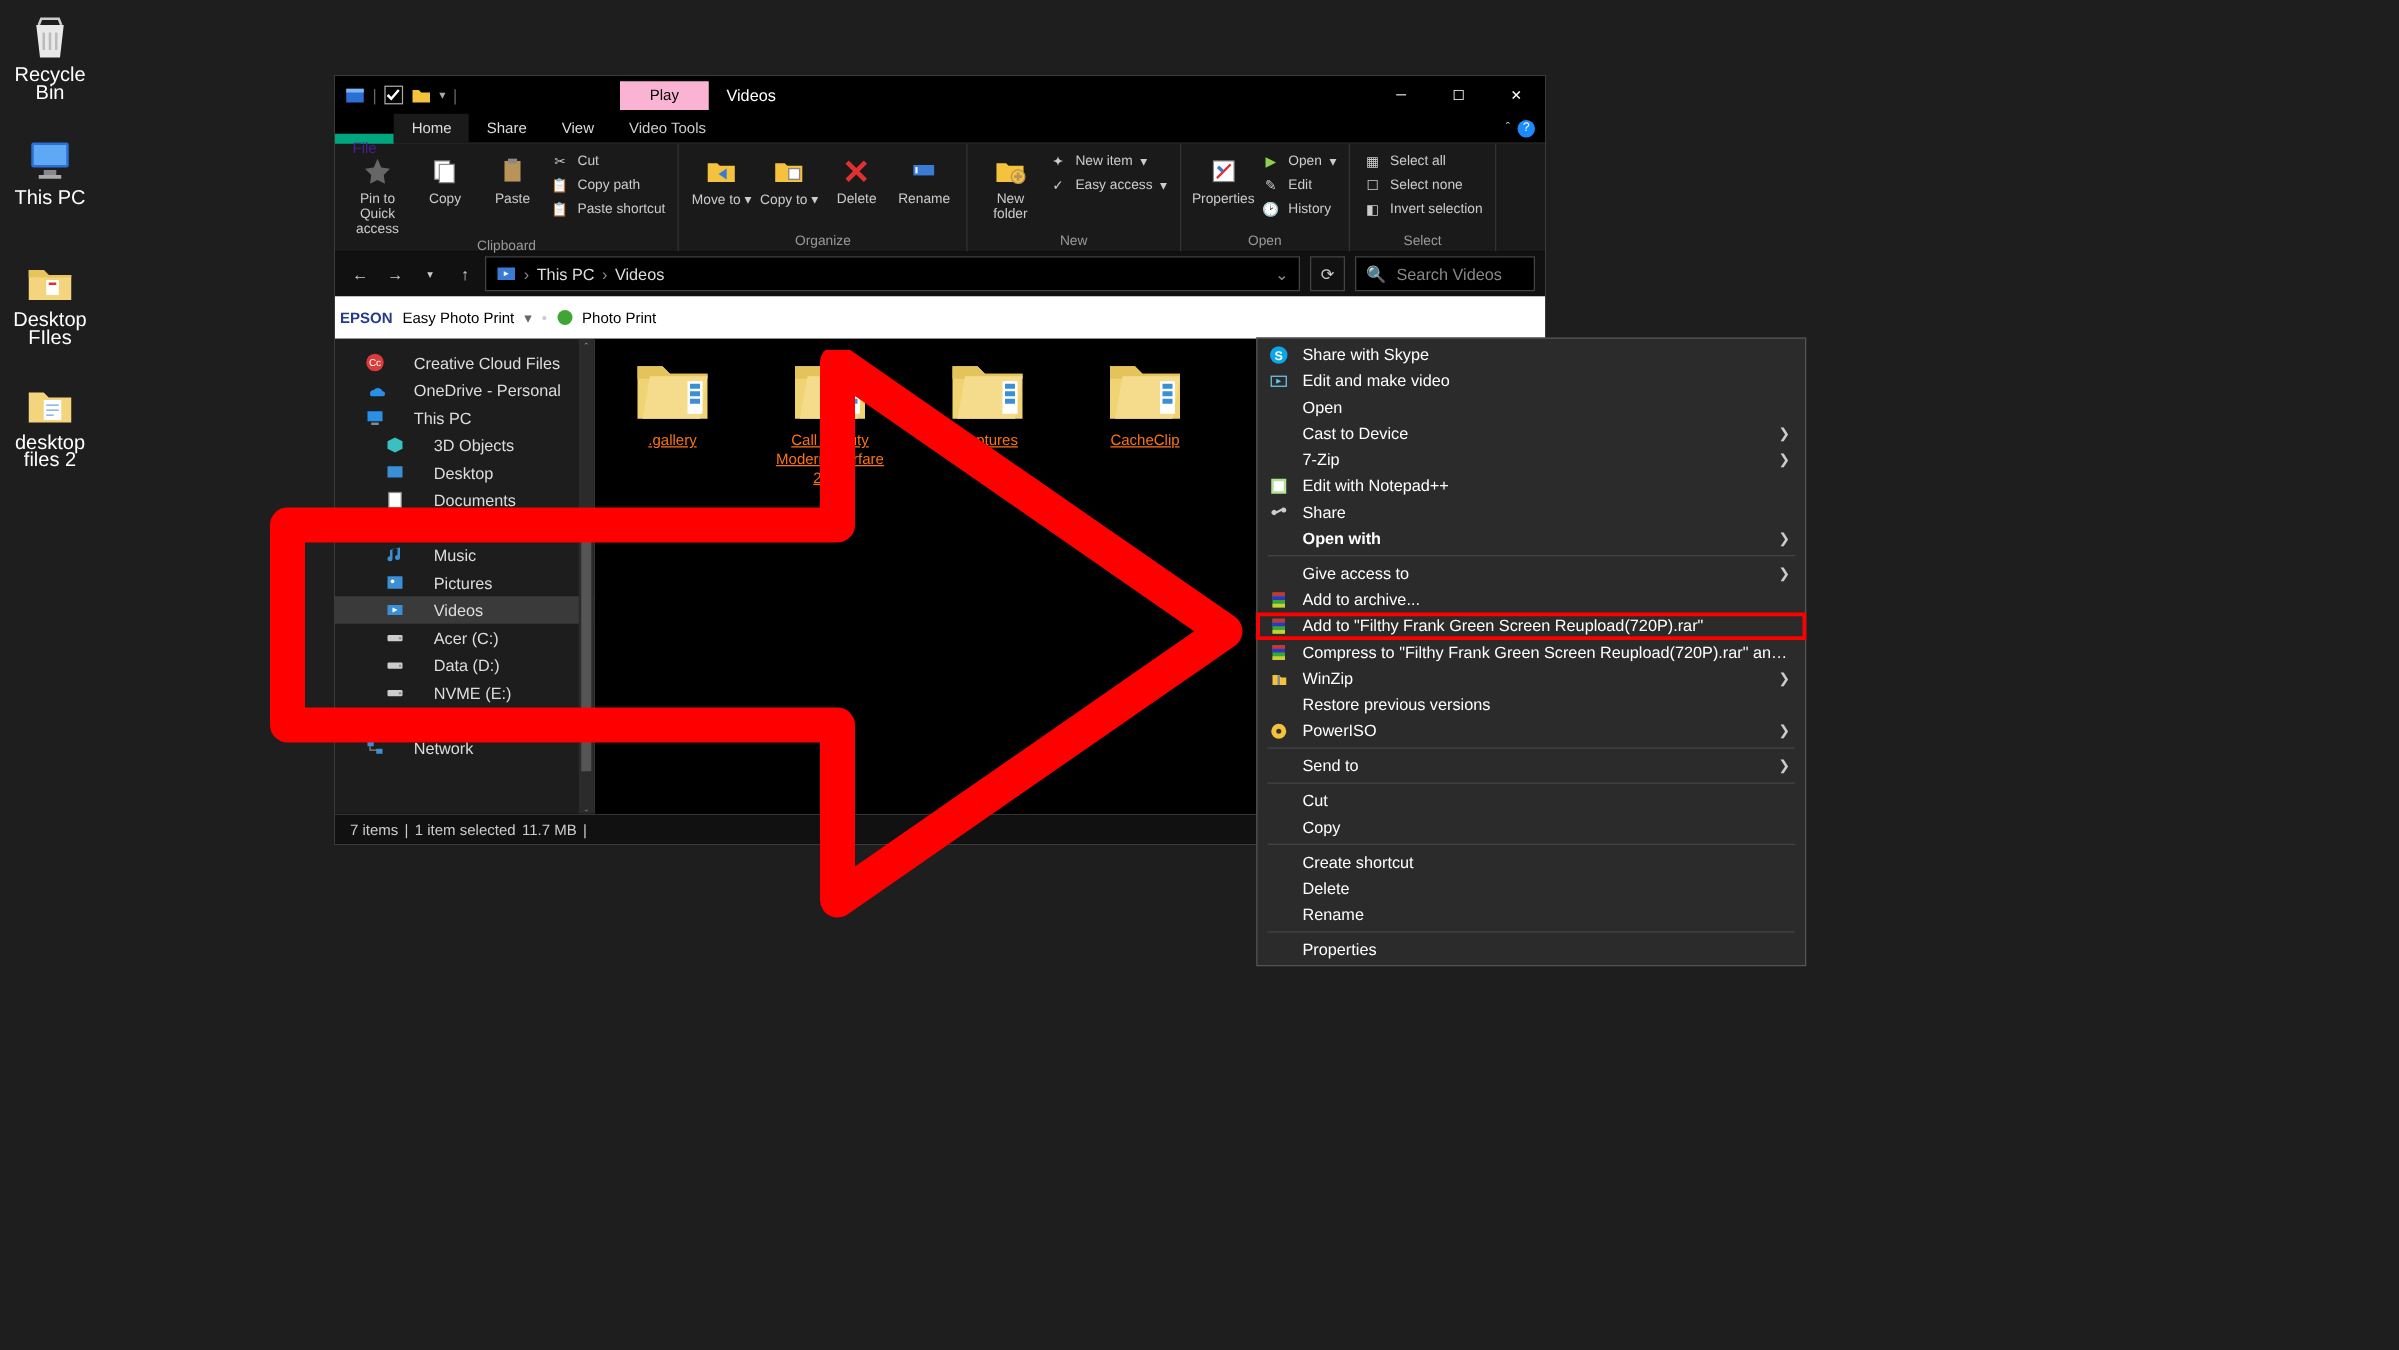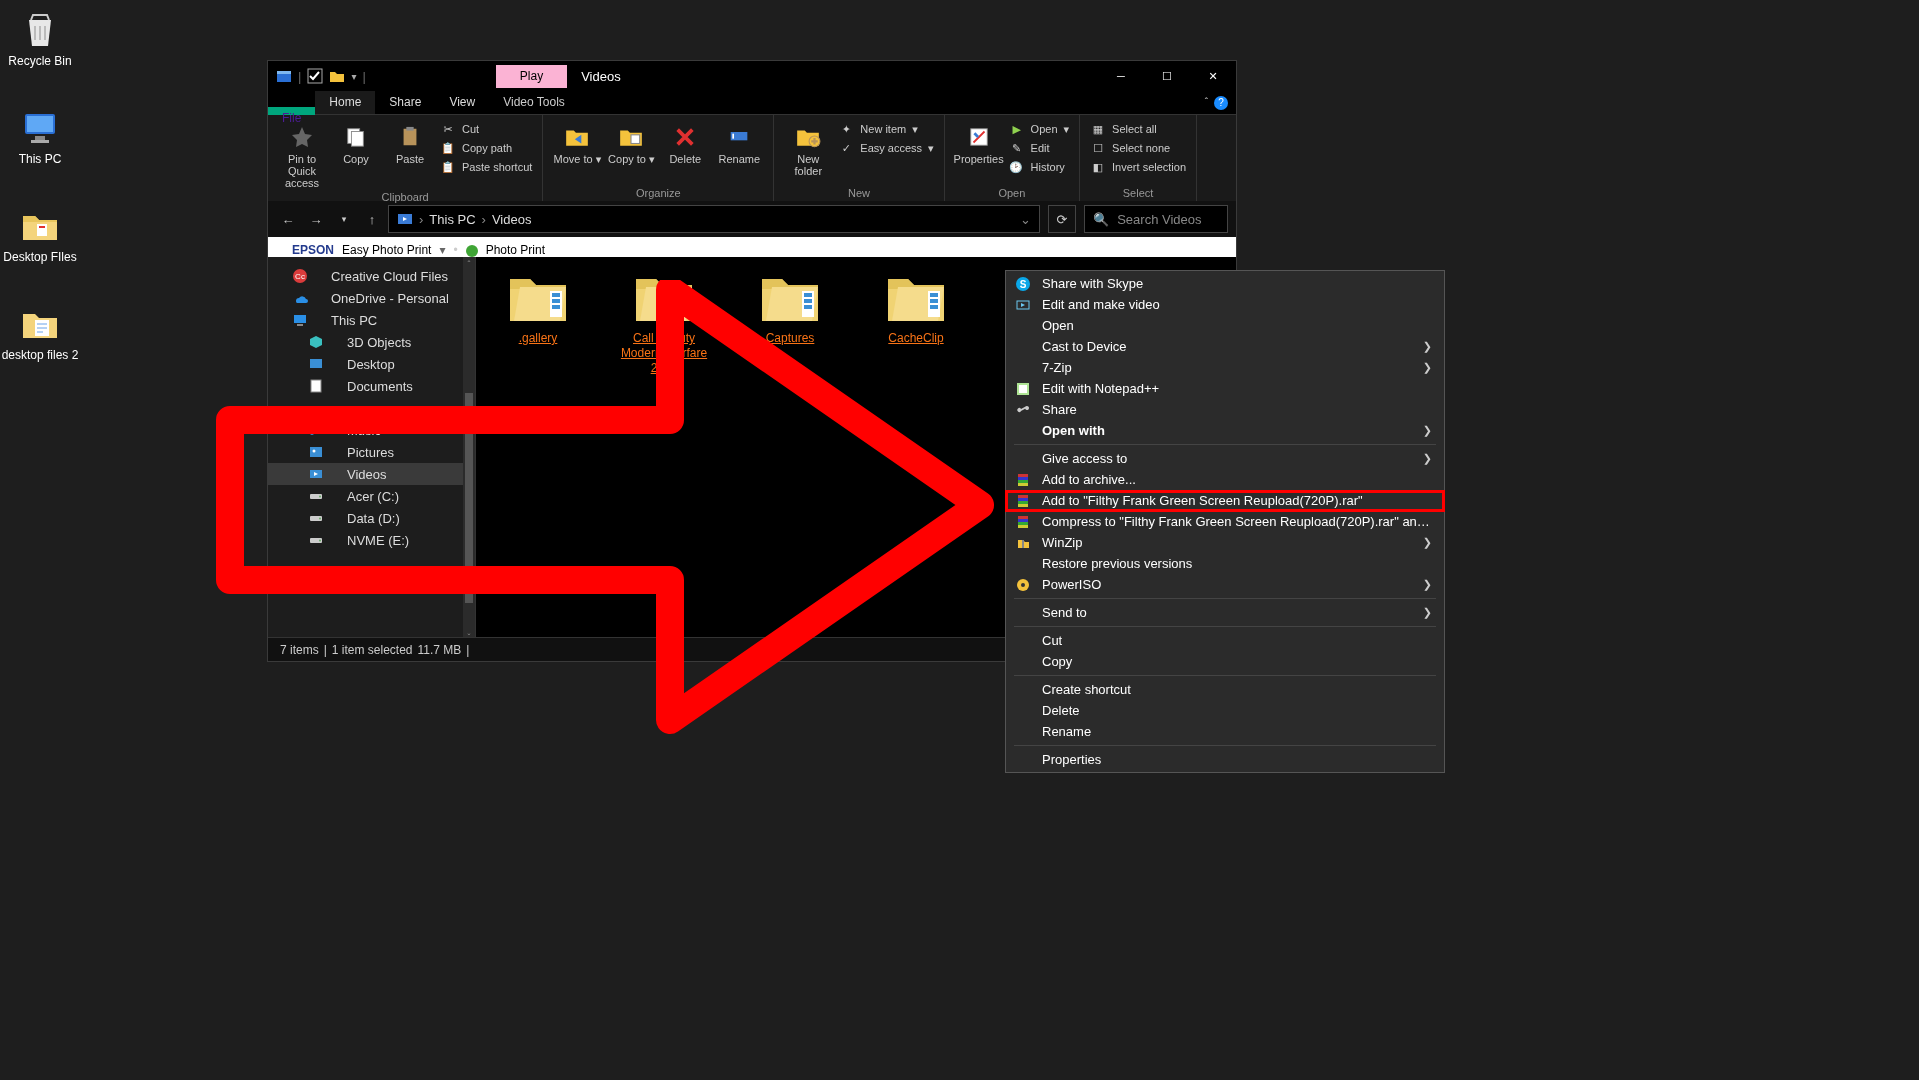--- a/index.html
+++ b/index.html
@@ -1,21 +1,21 @@
 <!DOCTYPE html>
 <html><head>
 <meta charset="utf-8">
 <style>
 * { margin: 0; padding: 0; box-sizing: border-box; font-family: "Segoe UI", sans-serif; }
 body { background: #1e1e1e; width: 1919px; height: 1080px; position: relative; overflow: hidden; color: #fff; font-size: 13px; }
 
 
 .desktop-icon { position: absolute; width: 80px; text-align: center; cursor: pointer; }
 .desktop-icon .ico { width: 42px; height: 42px; margin: 0 auto 4px; display: flex; align-items: center; justify-content: center; }
-.desktop-icon .lbl { color: #fff; font-size: 12px; line-height: 14px; }
+.desktop-icon .lbl { color: #fff; font-size: 16px; line-height: 14px; }
 
 
 .explorer { position: absolute; left: 267px; top: 60px; width: 970px; background: #000; border: 1px solid #3a3a3a; }
 .titlebar { height: 30px; background: #000; display: flex; align-items: center; }
 .qat { display: flex; align-items: center; padding-left: 8px; gap: 6px; }
 .qat-ico { width: 16px; height: 16px; }
 .title-tabs { display: flex; margin-left: 130px; }
 .title-tab-pink { background: #fbb3d4; color: #000; font-size: 12px; padding: 4px 24px; }
 .title-text { color: #fff; font-size: 13px; padding: 4px 14px; }
 .winctrl { margin-left: auto; display: flex; }
@@ -40,21 +40,21 @@
 .smallbtn { display: flex; align-items: center; gap: 6px; cursor: pointer; }
 .smallbtn .sic { width: 16px; height: 16px; display:flex;align-items:center;justify-content:center;}
 
 .navrow { height: 36px; background: #111; display: flex; align-items: center; padding: 0 8px; gap: 4px; }
 .navbtn { width: 24px; height: 24px; display: flex; align-items: center; justify-content: center; color: #ccc; cursor: pointer; font-size: 13px; }
 .addrbox { flex: 1; height: 28px; background: #000; border: 1px solid #444; display: flex; align-items: center; padding: 0 8px; gap: 6px; color: #ddd; font-size: 13px; }
 .addrbox .crumb-arrow { color: #888; }
 .refresh { width: 28px; height: 28px; border: 1px solid #444; margin-left: 4px; display: flex; align-items: center; justify-content: center; color: #ccc; cursor: pointer; }
 .searchbox { width: 144px; height: 28px; background: #000; border: 1px solid #444; display: flex; align-items: center; padding: 0 8px; gap: 8px; color: #888; margin-left: 4px; }
 
-.epsonbar { height: 20px; background: #fff; color: #000; font-size: 12px; display: flex; align-items: flex-end; padding: 0 24px; gap: 8px; }
+.epsonbar { height: 34px; background: #fff; color: #000; font-size: 12px; display: flex; align-items: center; padding: 0 4px; gap: 8px; }
 .epsonbar .brand { color: #233a8d; font-weight: bold; }
 .epsonbar .greencirc { width: 12px; height: 12px; border-radius: 50%; background: #3fa535; display:inline-block;}
 
 .body-split { display: flex; height: 380px; }
 .navpane { width: 208px; background: #1d1d1d; overflow: hidden; position: relative; border-right: 1px solid #333; }
 .navpane .scroll { position: absolute; right: 0; top: 0; bottom: 0; width: 12px; background: #2b2b2b; }
 .navpane .scroll .arrow { height: 14px; display:flex;align-items:center;justify-content:center;color:#888;font-size:9px;cursor:pointer;}
 .navpane .scroll .thumb{ position:absolute; left:2px; right:2px; top:136px; height:210px; background:#555;}
 .tree { padding: 8px 0; font-size: 13px; color: #ddd; }
 .tree-item { display: flex; align-items: center; gap: 23px; padding: 3px 8px 3px 24px; cursor: pointer; }

